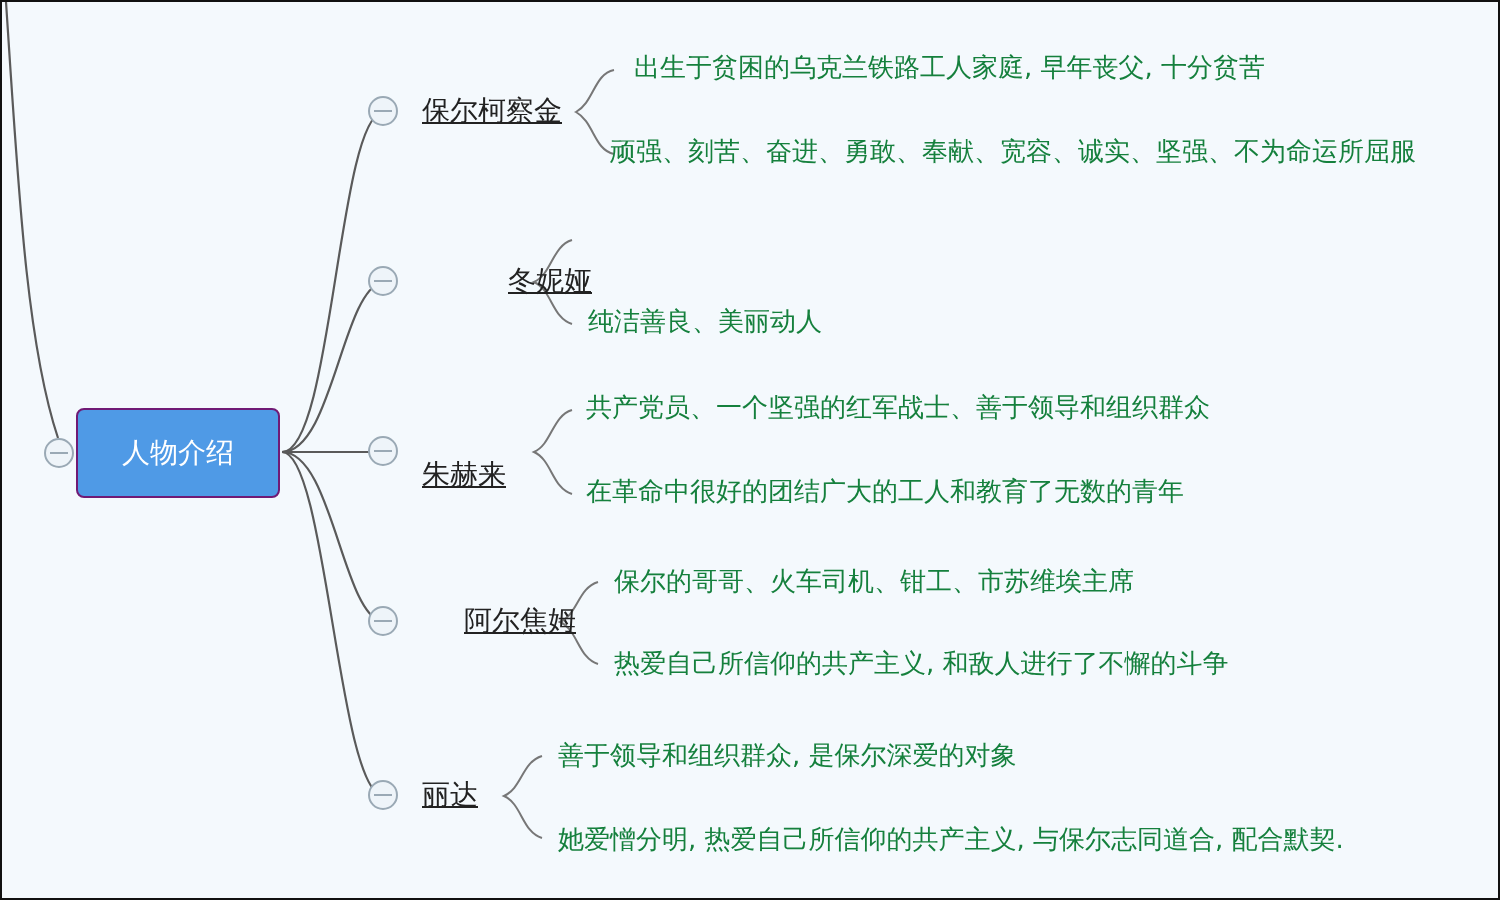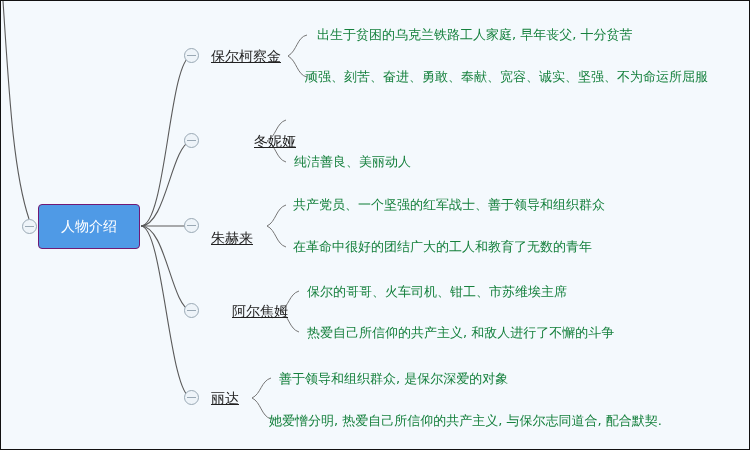--- a/index.html
+++ b/index.html
@@ -86,15 +86,15 @@
     <span>阿尔焦姆</span>
   </div>
   <div class="leaf" style="left:306px; top:282px;text-align:center;">保尔的哥哥、火车司机、钳工、市苏维埃主席</div>
   <div class="leaf" style="left:306px; top:323px;">热爱自己所信仰的共产主义, 和敌人进行了不懈的斗争</div>
 
   <div class="collapse" style="left:183px; top:389px;"></div>
   <div class="branch" style="left:210px; top:388px;">
     <span>丽达</span>
   </div>
   <div class="leaf" style="left:278px; top:369px;">善于领导和组织群众, 是保尔深爱的对象</div>
-  <div class="leaf" style="left:268px; top:411px;">她爱憎分明, 热爱自己所信仰的共产主义, 与保尔志同道合, 配合默契.</div>
+  <div class="leaf" style="left:278px; top:411px;">她爱憎分明, 热爱自己所信仰的共产主义, 与保尔志同道合, 配合默契.</div>
 
 </div>
 
 </body></html>

